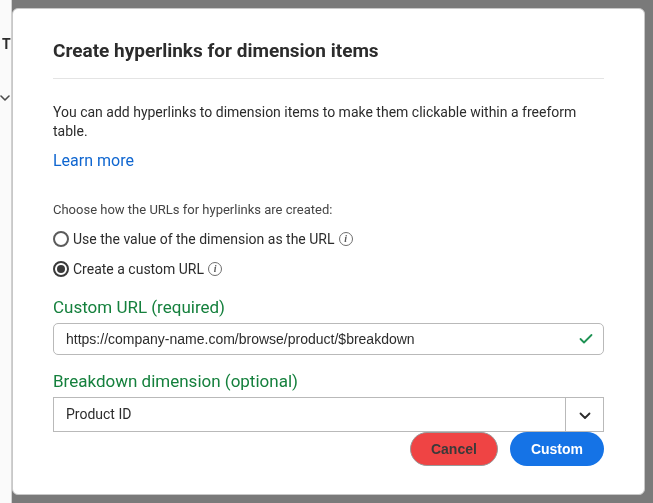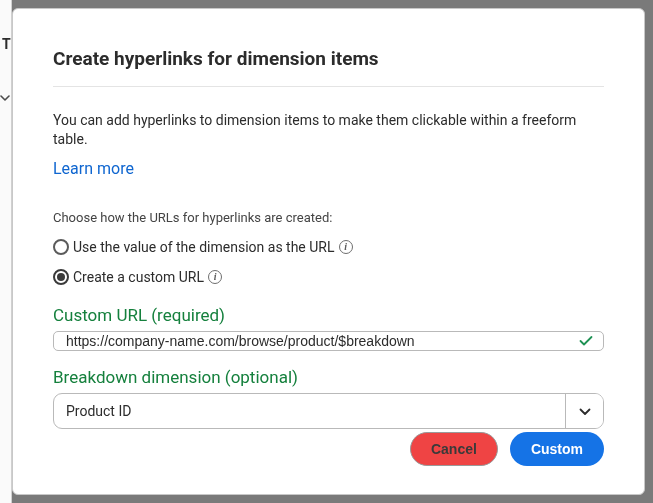--- a/index.html
+++ b/index.html
@@ -1,36 +1,36 @@
 <!DOCTYPE html>
 <html><head>
   <meta charset="utf-8">
   <style>
     *{box-sizing:border-box;margin:0;padding:0}
     body{width:653px;height:503px;background:#7a7a7a;font-family:-apple-system,BlinkMacSystemFont,"Segoe UI",Roboto,Helvetica,Arial,sans-serif;overflow:hidden;position:relative}
     .back-strip{position:absolute;top:0;left:0;width:12px;height:503px;background:#fafafa;border-right:1px solid #d0d0d0}
     .back-t{position:absolute;top:36px;left:2px;font-weight:700;font-size:14px;color:#2c2c2c}
     .back-chev{position:absolute;top:87px;left:0px;}
-    .dialog{position:absolute;top:8px;left:12px;width:633px;height:487px;background:#fff;border:1px solid #c8c8c8;border-radius:6px;padding:38px 40px 28px 40px;display:flex;flex-direction:column}
+    .dialog{position:absolute;top:8px;left:12px;width:633px;height:487px;background:#fff;border:1px solid #c8c8c8;border-radius:6px;padding:30px 40px 28px 40px;display:flex;flex-direction:column}
     .title{font-size:19px;font-weight:700;color:#2c2c2c;padding-bottom:16px}
     .rule{border:none;border-top:1px solid #e4e4e4;margin-bottom:24px}
     .desc{font-size:14px;color:#2c2c2c;line-height:1.35;margin-bottom:10px}
     .learn{font-size:16px;color:#0f66d0;text-decoration:none;display:inline-block;margin-bottom:32px;cursor:pointer}
     .choose{font-size:13px;color:#444;margin-bottom:14px}
     .radio-row{display:flex;align-items:center;gap:4px;margin-bottom:14px;font-size:14px;color:#2c2c2c;cursor:pointer}
     .radio{width:16px;height:16px;border:2px solid #5b5b5b;border-radius:50%;display:inline-flex;align-items:center;justify-content:center;flex-shrink:0}
     .radio.sel{border-color:#3a3a3a}
     .radio.sel .dot{width:8px;height:8px;background:#3a3a3a;border-radius:50%}
     .info-icon{width:14px;height:14px;border:1.3px solid #6e6e6e;border-radius:50%;display:inline-flex;align-items:center;justify-content:center;font-size:10px;font-weight:700;color:#5b5b5b;font-family:Georgia,serif;font-style:italic;cursor:pointer}
     .gap{height:6px}
     .fld-label{font-size:17px;color:#15803d;margin-bottom:6px}
     .input-wrap{position:relative;margin-bottom:16px}
-    .input{width:100%;height:20px;border:1px solid #b9b9b9;border-radius:5px;padding:0 34px 0 12px;font-size:14px;color:#2c2c2c;outline:none;background:#fff}
+    .input{width:100%;height:32px;border:1px solid #b9b9b9;border-radius:5px;padding:0 34px 0 12px;font-size:14px;color:#2c2c2c;outline:none;background:#fff}
     .check-icon{position:absolute;right:11px;top:50%;transform:translateY(-50%)}
-    .select-wrap{display:flex;border:1px solid #b9b9b9;border-radius:9px;overflow:hidden;height:36px}
+    .select-wrap{display:flex;border:1px solid #b9b9b9;border-radius:0;overflow:hidden;height:36px}
     .select-val{flex:1;padding:0 12px;display:flex;align-items:center;font-size:14px;color:#2c2c2c}
     .select-btn{width:38px;border-left:1px solid #b9b9b9;display:flex;align-items:center;justify-content:center;cursor:pointer;background:#fff}
     .footer{margin-top:auto;display:flex;justify-content:flex-end;gap:12px}
     .btn{height:34px;padding:0 20px;border-radius:17px;font-size:14px;font-weight:700;cursor:pointer;display:inline-flex;align-items:center;border:1.5px solid transparent}
     .btn-cancel{background:#ef4444;border-color:#9a9a9a;color:#3a3a3a}
     .btn-create{background:#1573e6;color:#fff}
   </style>
 </head>
 <body>
 

